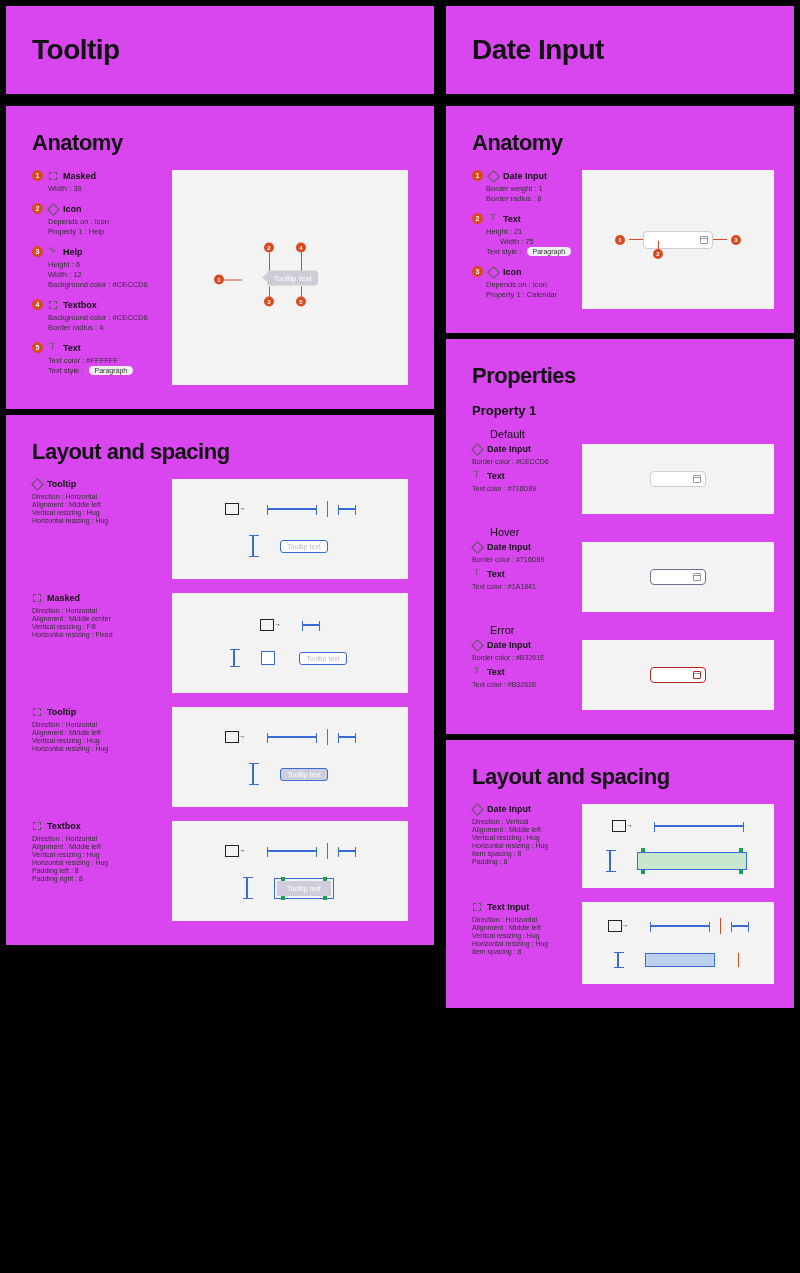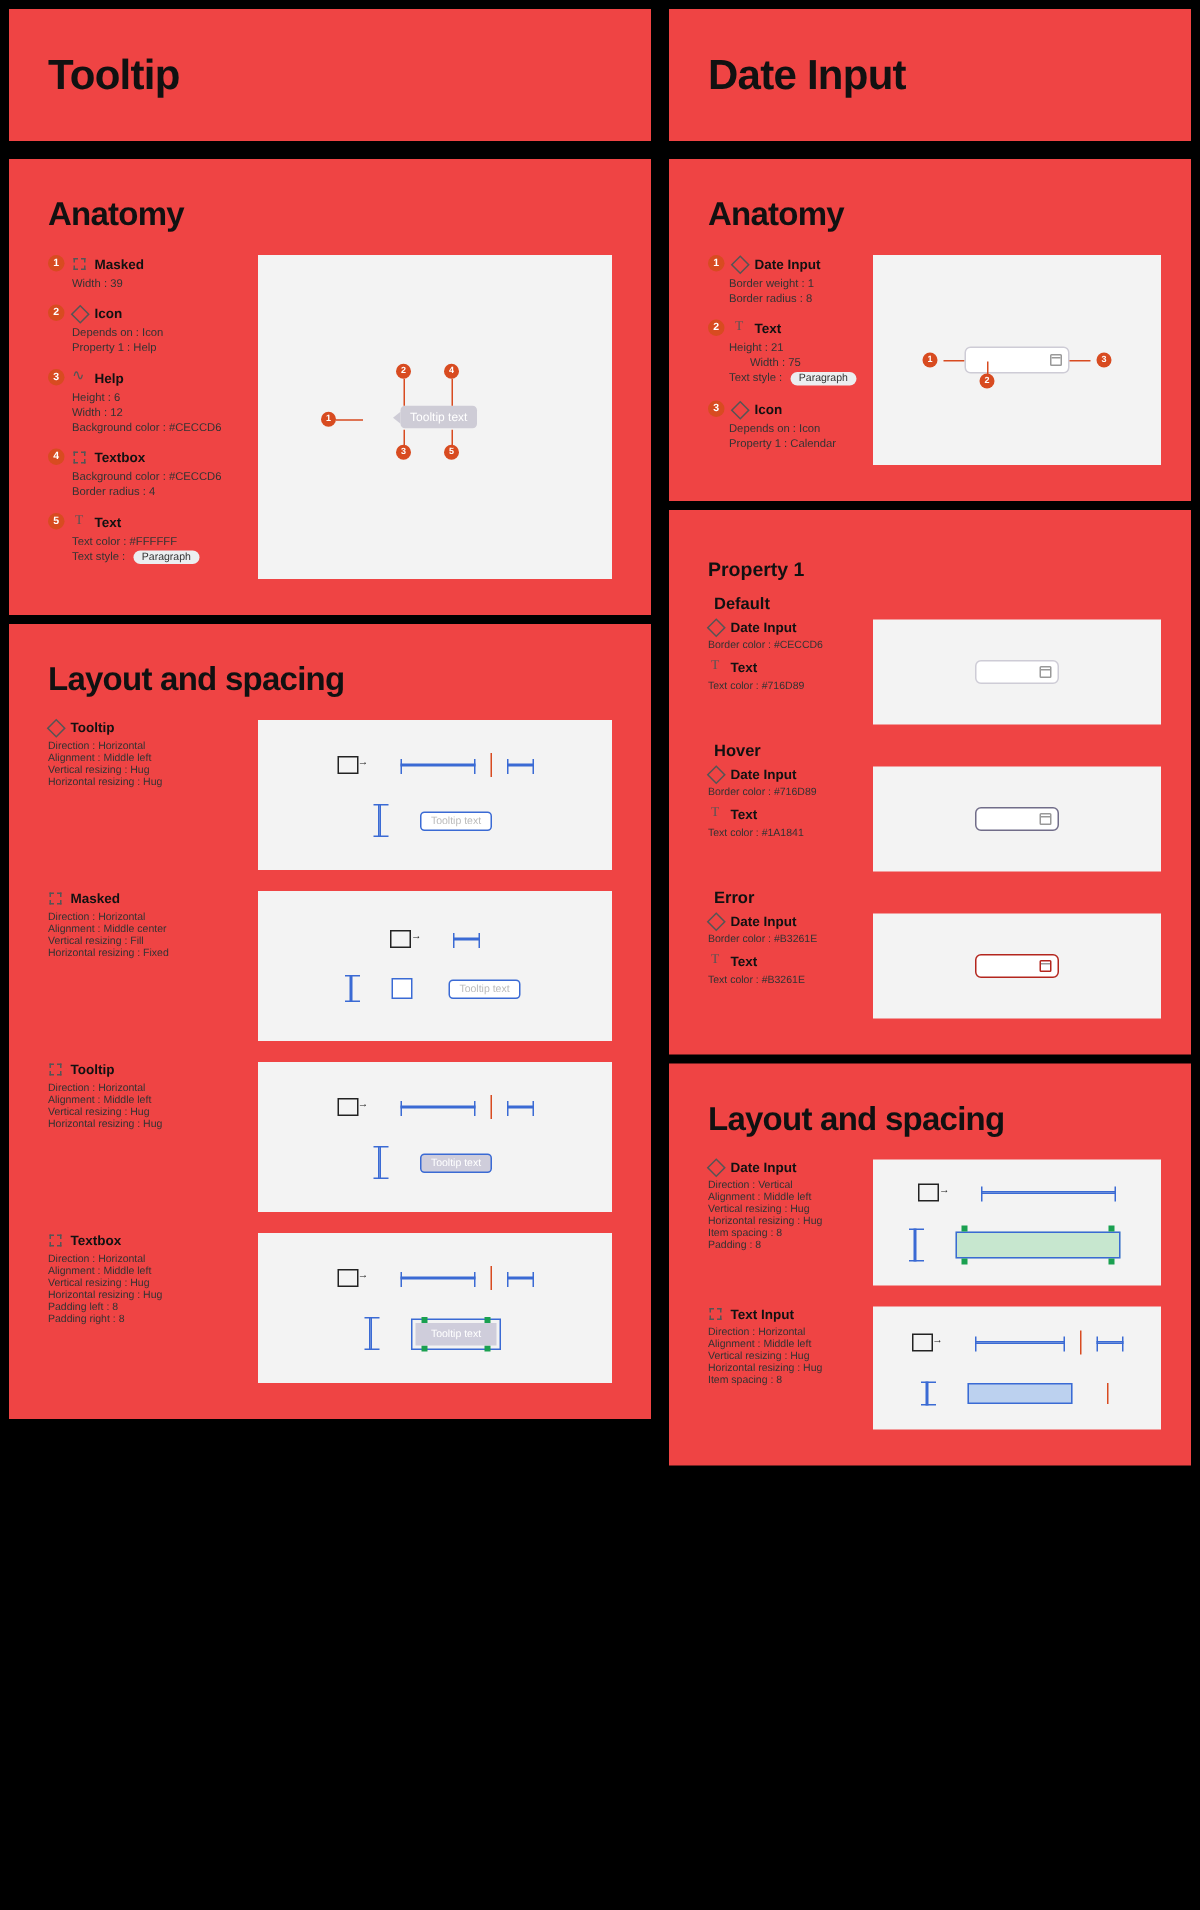--- a/index.html
+++ b/index.html
@@ -7,28 +7,28 @@
     background: #000;
     font-family: -apple-system, BlinkMacSystemFont, "Segoe UI", Helvetica, Arial, sans-serif;
     font-size: 10px;
     color: #111;
     width: 800px;
   }
   .row { display: flex; }
   .col-left { width: 440px; }
   .col-right { width: 360px; }
   .panel {
-    background: #ef4444;
+    background: #d946ef;
     margin: 6px;
     padding: 24px 26px;
   }
   h1 { font-size: 28px; font-weight: 800; letter-spacing: -0.5px; }
   h2 { font-size: 22px; font-weight: 800; letter-spacing: -0.5px; margin-bottom: 14px; }
   h3 { font-size: 13px; font-weight: 700; margin: 8px 0 10px; }
-  h4 { font-size: 11px; font-weight: 700; margin: 6px 4px 4px; }
+  h4 { font-size: 11px; font-weight: 400; margin: 6px 18px 4px; }
   .section-body { display: flex; }
   .spec-col { flex: 0 0 140px; font-size: 8px; }
   .spec-col-narrow { flex: 0 0 110px; font-size: 7px; }
   .preview {
     flex: 1;
     background: #f3f3f3;
     min-height: 90px;
     position: relative;
   }
   .item { margin-bottom: 10px; }
@@ -481,20 +481,21 @@
             <span class="pin-line" style="position:static;width:14px;height:1px"></span>
             <span class="pin" style="position:static;margin-left:4px">3</span>
             <span class="pin" style="left:38px;top:18px">2</span>
             <span class="pin-line" style="left:43px;top:10px;width:1px;height:10px"></span>
           </div>
         </div>
       </div>
     </div>
 
     <div class="panel pad-right">
+      <h2>Properties</h2>
       <h3>Property 1</h3>
 
       <h4>Default</h4>
       <div class="section-body" style="margin-bottom:12px">
         <div class="spec-col-narrow">
           <div class="ls-item-head">
               <span class="ic ic-diamond"></span>
               <span class="item-title">Date Input</span>
             </div>
           <div class="prop-line-tight">Border color : #CECCD6</div>

